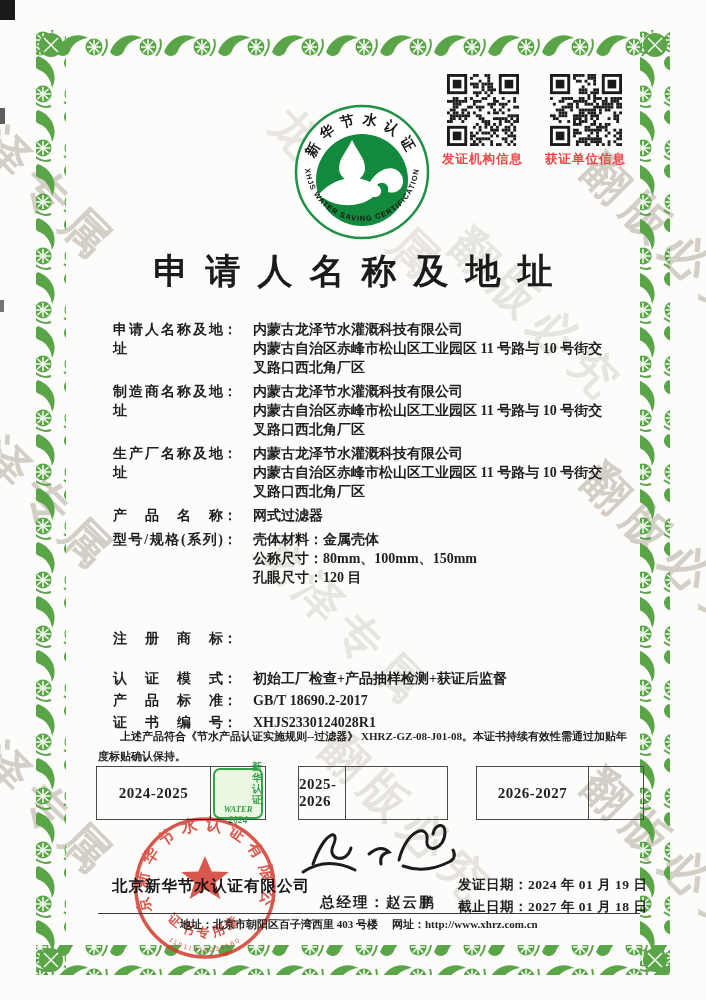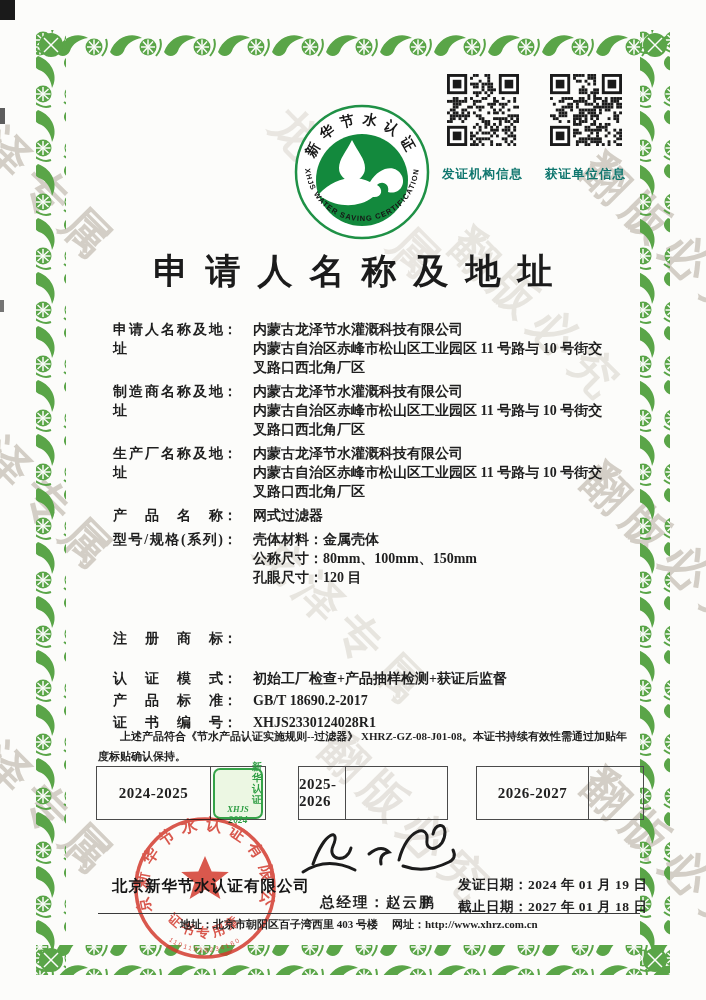--- a/index.html
+++ b/index.html
@@ -11,22 +11,22 @@
       font-weight:700;font-size:46px;letter-spacing:10px;color:#b9b1a4;
       transform:rotate(45deg);transform-origin:left top;white-space:nowrap;}
   .frame-svg{position:absolute;left:0;top:0;z-index:2;}
   .content{position:absolute;inset:0;z-index:3;}
   
   .artifact{position:absolute;background:#1a1a1a;z-index:5;}
   
   .logo-svg{position:absolute;left:292px;top:100px;}
   .qr-panel{position:absolute;left:442px;top:74px;display:flex;gap:22px;}
   .qr-item{display:flex;flex-direction:column;align-items:center;}
-  .qr-label{margin-top:20px;font-family:"Liberation Sans","DejaVu Sans",sans-serif;
-            font-size:12.5px;font-weight:700;letter-spacing:1px;color:#0f766e;}
+  .qr-label{margin-top:5px;font-family:"Liberation Sans","DejaVu Sans",sans-serif;
+            font-size:12.5px;font-weight:700;letter-spacing:1px;color:#ef4444;}
   .title{position:absolute;left:0;right:0;top:248px;text-align:center;
          font-family:"Liberation Sans","DejaVu Sans",sans-serif;
          font-size:35px;font-weight:800;letter-spacing:17px;padding-left:17px;color:#1b1b1b;}
   
   .fields{position:absolute;left:113px;top:320px;width:510px;}
   .field{display:flex;font-size:14px;line-height:19px;margin-bottom:5px;}
   .flabel{width:124px;display:flex;font-weight:700;flex:none;}
   .flabel .jt{flex:1;text-align:justify;text-align-last:justify;}
   .fvalue{margin-left:16px;flex:1;font-weight:600;}
   .field.gap-top-lg{margin-top:42px;}
@@ -682,21 +682,21 @@
     </div>
 
     <div class="statement">上述产品符合《节水产品认证实施规则--过滤器》 XHRZ-GZ-08-J01-08。本证书持续有效性需通过加贴年度标贴确认保持。</div>
 
     <div class="yearboxes">
       <div class="ybox b1">
         <div class="ycell-year">2024-2025</div>
         <div class="ycell-mark">
           <div class="sticker">
             <div class="st1">新华认证</div>
-            <div class="st2">XHJS</div>
+            <div class="st2">WATER</div>
             <div class="st3">2024</div>
           </div>
         </div>
       </div>
       <div class="ybox b2">
         <div class="ycell-year">2025-2026</div>
         <div class="ycell-mark"></div>
       </div>
       <div class="ybox b3">
         <div class="ycell-year">2026-2027</div>

